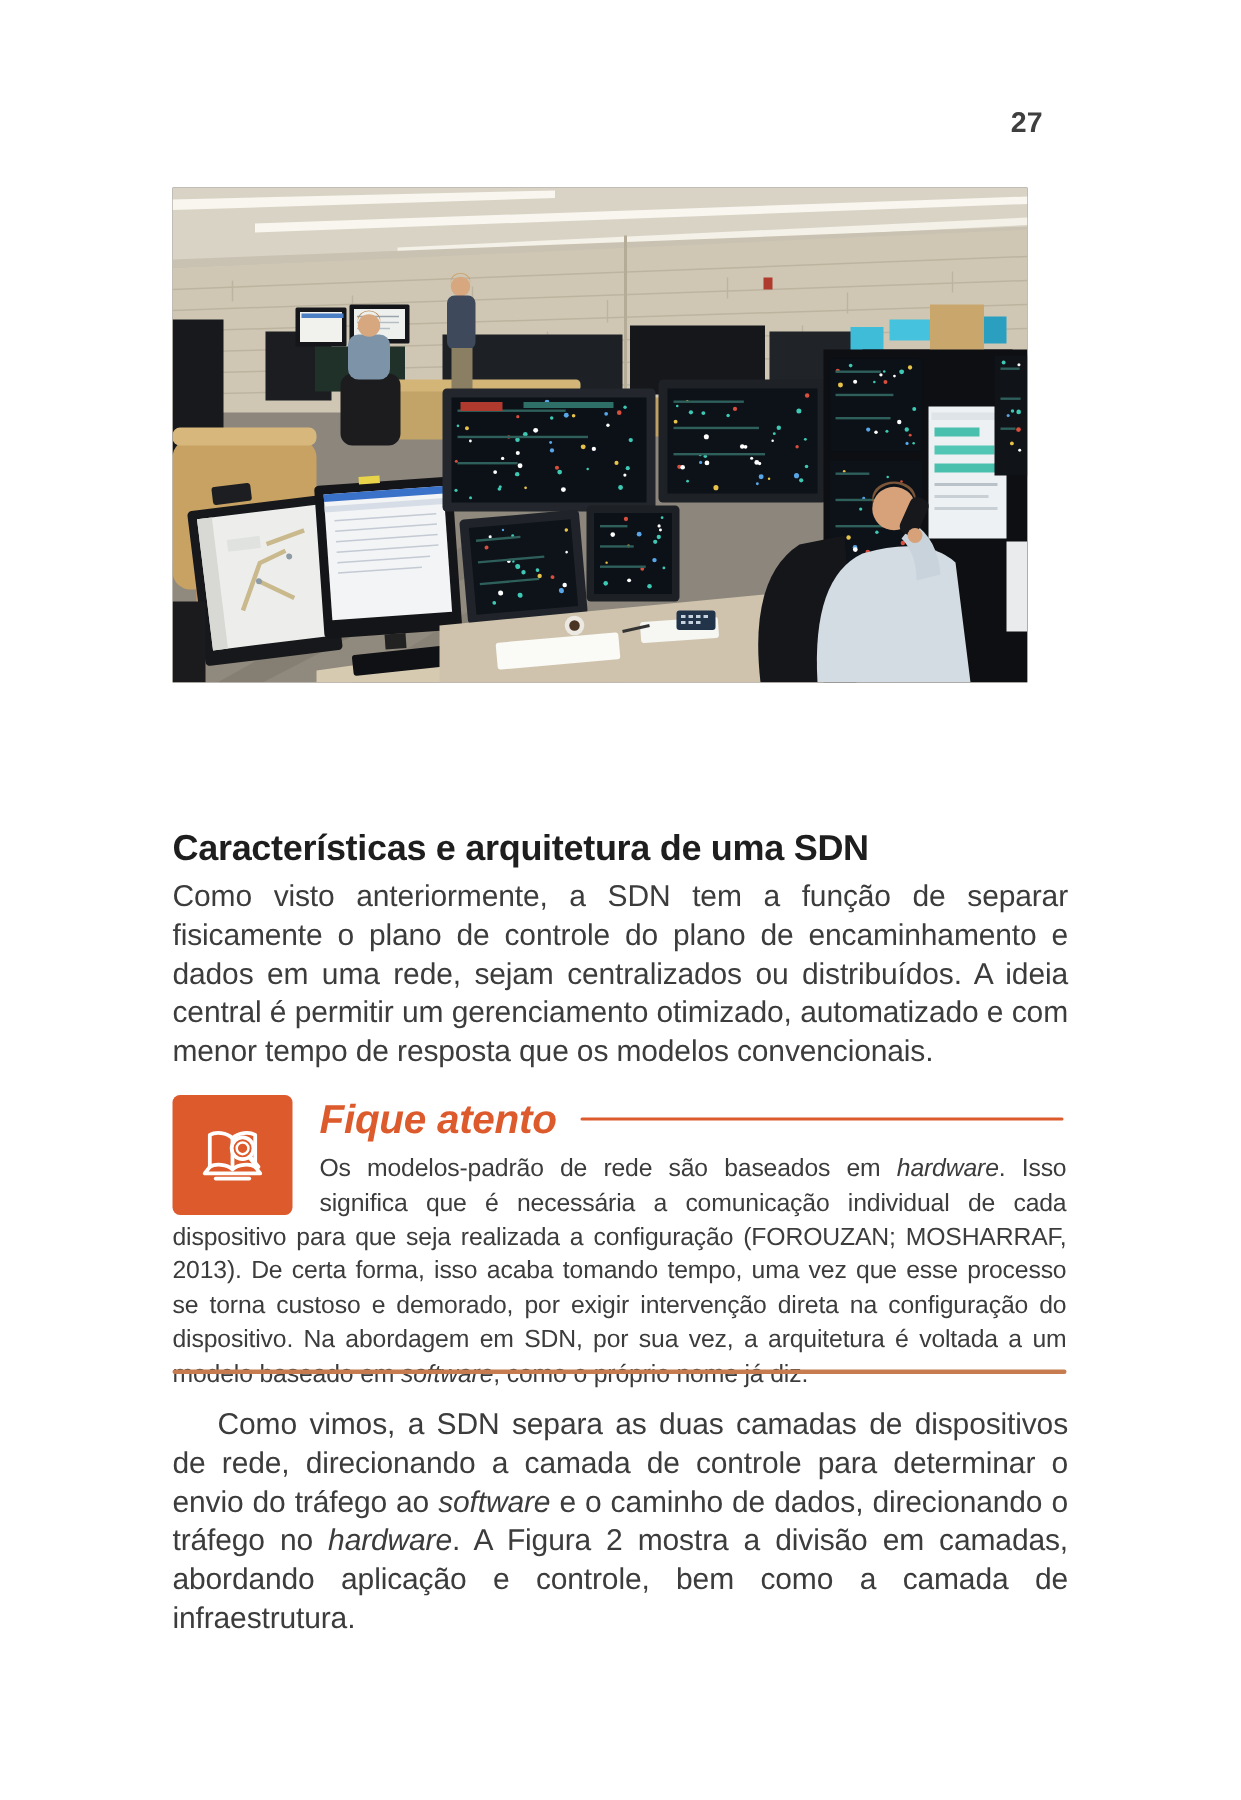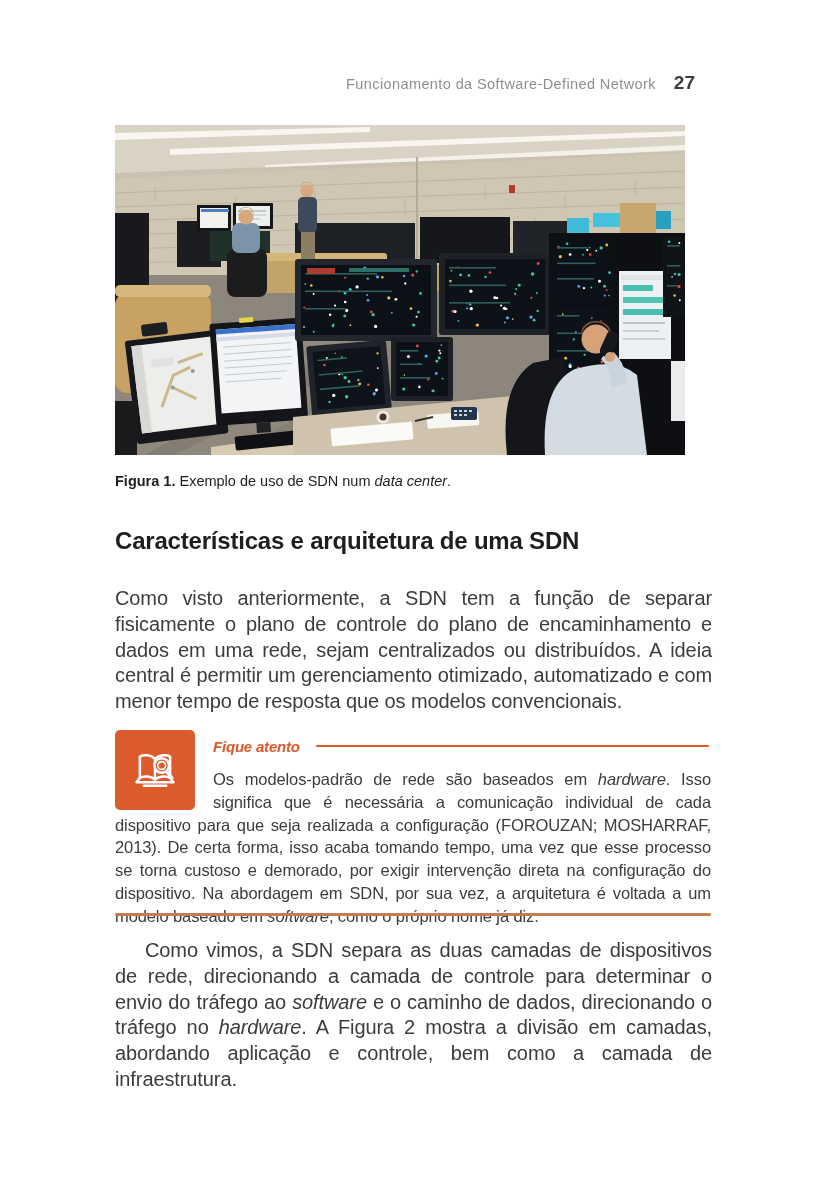--- a/index.html
+++ b/index.html
@@ -16,47 +16,46 @@
   
   .photo{top:125px;left:115px;width:570px;height:330px;overflow:hidden;background:#8c867c;}
   .photo svg{display:block;}
 
   
   .caption{top:470px;left:115px;width:597px;font-size:14.5px;line-height:22px;color:#1f1f1f;}
   .caption b{font-weight:bold;}
   .caption i{font-style:italic;}
 
   
-  .heading{top:527px;left:115px;width:597px;font-size:24px;font-weight:bold;color:#1e1e1e;
+  .heading{top:552px;left:115px;width:597px;font-size:24px;font-weight:bold;color:#1e1e1e;
            letter-spacing:-.2px;margin:0;}
 
   
   .para{left:115px;width:597px;font-size:20px;line-height:25.8px;color:#3c3c3c;
         text-align:justify;margin:0;letter-spacing:-.1px;}
   .p1{top:586px;}
   .p2{top:938px;text-indent:30px;}
   .para i{font-style:italic;}
 
   
   .callout{top:730px;left:115px;width:596px;}
   .co-icon{float:left;width:80px;height:80px;border-radius:5px;background:#DC5A2C;
            margin-right:18px;display:flex;align-items:center;justify-content:center;}
   .co-titlerow{display:flex;align-items:center;height:32px;}
-  .co-title{color:#DC5A2C;font-size:15px;font-weight:bold;font-style:italic;letter-spacing:-.2px;}
+  .co-title{color:#DC5A2C;font-size:27px;font-weight:bold;font-style:italic;letter-spacing:-.2px;}
   .co-rule{flex:1;height:2px;background:#DC5A2C;margin-left:16px;margin-right:2px;border-radius:1px;}
   .co-body{font-size:16.5px;line-height:22.8px;color:#3c3c3c;text-align:justify;margin:6px 0 0 0;
            letter-spacing:-.1px;}
   .co-body i{font-style:italic;}
   .co-bottomrule{top:913px;left:115px;width:596px;height:3px;background:#C67C4E;border-radius:2px;}
 </style>
 </head>
 <body>
 
 <div class="abs runhead">
-  <span class="rh-title">Funcionamento da Software-Defined Network</span>
   <span class="rh-page">27</span>
 </div>
 
 <figure class="abs photo" style="margin:0;">
   <svg width="570" height="330" viewBox="0 0 570 330">
 
     <rect x="0" y="0" width="570" height="330" fill="#8c867c"></rect>
     <g opacity=".5">
       <polygon points="0,250 230,205 300,330 0,330" fill="#938b7e"></polygon>
       <polygon points="30,330 210,230 225,245 60,330" fill="#7d766b"></polygon>
@@ -428,23 +427,20 @@
       <path d="M512,258 q-2,-24 -18,-34 l-8,10 q10,10 10,28 z" fill="#c9d3dc"></path>
       <rect x="488" y="206" width="13" height="26" rx="5" transform="rotate(24 494 219)" fill="#17181c"></rect>
       <circle cx="495" cy="232" r="5" fill="#d7a27a"></circle>
     </g>
 
     <rect x="0" y="276" width="22" height="54" fill="#1b1b1d"></rect>
   </svg>
 </figure>
 
 <figcaption class="abs caption">
-  <div>
-    <b>Figura 1.</b><span> Exemplo de uso de SDN num </span><i>data center</i><span>.</span>
-  </div>
 </figcaption>
 
 <h1 class="abs heading">Características e arquitetura de uma SDN</h1>
 
 <p class="abs para p1">Como visto anteriormente, a SDN tem a função de separar fisicamente o plano de controle do plano de encaminhamento e dados em uma rede, sejam centralizados ou distribuídos. A ideia central é permitir um gerenciamento otimizado, automatizado e com menor tempo de resposta que os modelos convencionais.</p>
 
 <section class="abs callout">
   <div class="co-icon">
     <svg width="56" height="56" viewBox="0 0 100 100">
       <g fill="none" stroke="#ffffff" stroke-width="4.5" stroke-linecap="round" stroke-linejoin="round">

